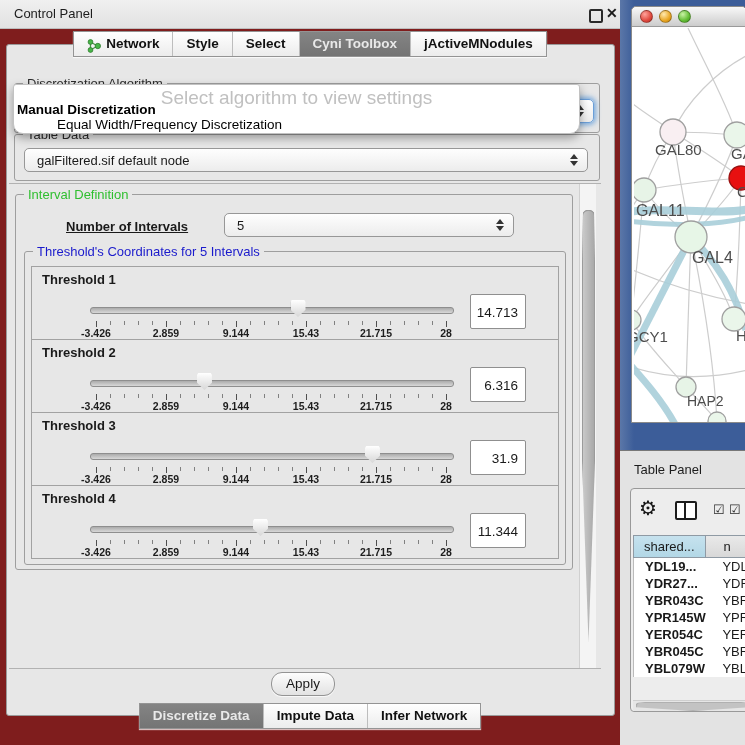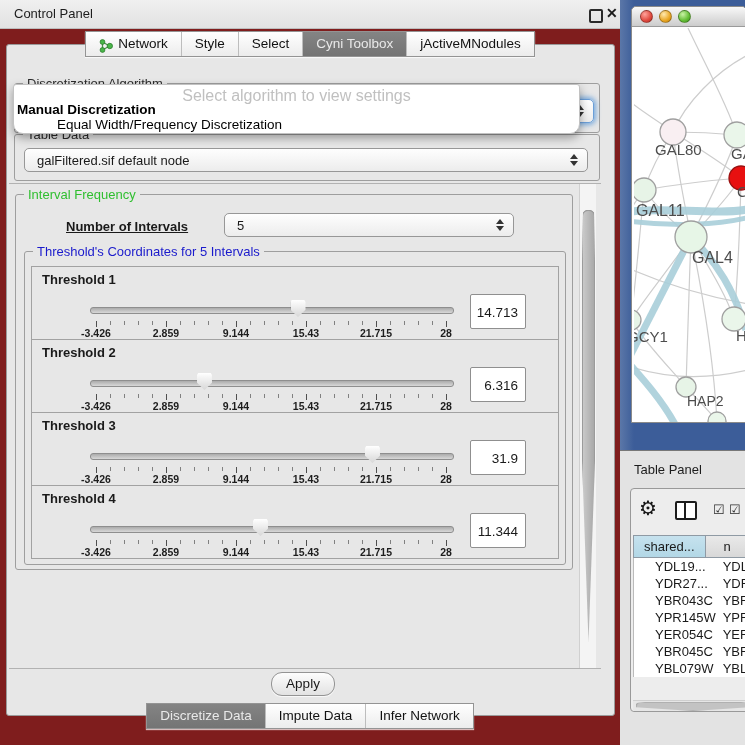--- a/index.html
+++ b/index.html
@@ -10,21 +10,21 @@
   .cp-titlebar{position:absolute;left:0;top:0;width:620px;height:28px;background:linear-gradient(#f0f0f0,#e2e2e2);
                border-bottom:1px solid #bdbdbd;}
   .cp-title{position:absolute;left:14px;top:6px;font-size:13px;color:#1c1c1c;}
   .float-ic{position:absolute;left:589px;top:9px;width:10px;height:10px;border:2px solid #2a2a2a;border-radius:2px;background:transparent;}
   .close-ic{position:absolute;left:606px;top:5px;font-size:14px;font-weight:bold;color:#1a1a1a;}
   
   .tabbar{position:absolute;left:0;width:620px;display:flex;justify-content:center;z-index:6;}
   .tabbar.top{top:31px;}
   .tabbar.bottom{top:703px;}
   .tabgroup{display:flex;border:1px solid #949494;border-radius:0;overflow:hidden;
-            box-shadow:0 1px 1px rgba(255,255,255,.7), inset 0 0 0 1px rgba(255,255,255,.4);}
+            box-shadow:0 1px 1px rgba(255,255,255,.7), inset 0 0 0 1px rgba(255,255,255,.4);font-weight:bold;}
   .tab{padding:0 13px;height:24px;line-height:24px;font-size:13.5px;background:linear-gradient(#ffffff,#ececec);
        color:#111;border-left:1px solid #bdbdbd;display:flex;align-items:center;gap:5px;cursor:default;}
   .tab:first-child{border-left:none;}
   .tab.selected{background:linear-gradient(#848484,#747474);color:#e9e9e9;}
   .tab-icon{display:inline-block;width:14px;height:14px;}
   
   .content{position:absolute;left:6px;top:44px;width:607px;height:670px;background:#e7e7e7;
            border:1px solid #9a9a9a;border-radius:3px;}
   .group{position:absolute;border:1px solid #9e9e9e;border-radius:3px;}
   .group-title{position:absolute;top:-8px;left:8px;background:#e7e7e7;padding:0 4px;font-size:13px;white-space:nowrap;}
@@ -37,21 +37,21 @@
          padding-left:12px;box-sizing:border-box;overflow:hidden;white-space:nowrap;}
   .combo .arrows{position:absolute;right:9px;top:0;height:100%;width:9px;}
   .arrows::before,.arrows::after{content:"";position:absolute;left:1px;border-left:4px solid transparent;border-right:4px solid transparent;}
   .arrows::before{top:5px;border-bottom:5px solid #333;}
   .arrows::after{bottom:5px;border-top:5px solid #333;}
   .combo.focus{border:1px solid #6b9fd8;box-shadow:0 0 5px 2px rgba(96,156,219,.8);}
   
   .popup{position:absolute;left:13px;top:84px;width:565px;height:48px;background:#ffffff;
          border:1px solid #c2c2c2;border-radius:3px 3px 10px 10px;z-index:50;
          box-shadow:0 4px 10px rgba(0,0,0,.35);}
-  .popup-placeholder{position:absolute;left:0;top:2px;width:100%;text-align:center;color:#c0c0c0;font-size:16px;}
+  .popup-placeholder{position:absolute;left:0;top:2px;width:100%;text-align:center;color:#c0c0c0;font-size:19px;}
   .popup-item{position:absolute;left:3px;font-size:13.5px;color:#000;white-space:nowrap;}
   .popup-item.bold{font-weight:bold;text-align:center;}
   
   .viewport{position:absolute;left:2px;top:138px;width:592px;height:484px;overflow:hidden;
             border-top:1px solid #b2b2b2;border-bottom:1px solid #b2b2b2;}
   .vscroll{position:absolute;left:570px;top:0;width:16px;height:484px;background:#f4f4f4;border-left:1px solid #d0d0d0;}
   .vscroll .thumb{position:absolute;left:2px;top:26px;width:11px;height:430px;border-radius:6px;
                   background:linear-gradient(90deg,#c9c9c9,#a9a9a9);border:1px solid #9b9b9b;}
   .bold{font-weight:bold;}
   .lbl{position:absolute;font-size:13px;}
@@ -101,21 +101,21 @@
   .colicon{position:absolute;left:44px;top:12px;width:18px;height:15px;border:2px solid #1c1c1c;border-radius:2px;background:#fff;}
   .colicon::after{content:"";position:absolute;left:7px;top:0;width:2px;height:15px;background:#1c1c1c;}
   .cbx{position:absolute;top:14px;font-size:13px;color:#2a2a2a;line-height:13px;}
   .tp-table{position:absolute;left:2px;top:46px;width:126px;height:165px;overflow:hidden;}
   .th-row{display:flex;height:23px;}
   .th-cell{box-sizing:border-box;border:1px solid #8f9aa4;font-size:13px;line-height:21px;text-align:center;overflow:hidden;white-space:nowrap;}
   .th-cell.c1{width:86px;background:linear-gradient(#c6e2ee,#b2d7e6);}
   .th-cell.c2{width:60px;background:linear-gradient(#e9e9e9,#d8d8d8);border-left:none;text-align:left;padding-left:18px;}
   .rows{position:absolute;left:0;top:23px;width:126px;height:119px;background:#fff;overflow:hidden;border-left:1px solid #bbb;}
   .trow{display:flex;height:17px;font-size:13px;line-height:17px;white-space:nowrap;}
-  .trow .c1{width:86px;padding-left:21px;box-sizing:border-box;overflow:hidden;}
+  .trow .c1{width:86px;padding-left:11px;box-sizing:border-box;overflow:hidden;font-weight:bold;}
   .trow .c2{width:40px;overflow:hidden;padding-left:7px;}
   .hscroll{position:absolute;left:2px;top:211px;width:122px;height:10px;background:#e6e6e6;border-top:1px solid #cfcfcf;}
   .hscroll .thumb{position:absolute;left:3px;top:1px;width:112px;height:7px;border-radius:4px;background:#c3c3c3;border:1px solid #b0b0b0;}
   svg text{font-family:"Liberation Sans",sans-serif;}
 </style>
 </head>
 <body>
 
 <div id="root">
 
@@ -167,21 +167,21 @@
         <span class="group-title gt-dark">Table Data</span>
         <div class="combo" style="left:9px;top:13px;width:564px;">
           <span>galFiltered.sif default node</span>
           <span class="arrows"></span>
         </div>
       </div>
 
       <div class="viewport">
 
         <div class="group" style="left:6px;top:10px;width:556px;height:374px;">
-          <span class="group-title gt-green">Interval Frequency</span>
+          <span class="group-title gt-green">Interval Definition</span>
           <span class="lbl bold" style="left:50px;top:24px;text-decoration:underline;">Number of Intervals</span>
           <div class="combo" style="left:208px;top:18px;width:290px;">
             <span>5</span>
             <span class="arrows"></span>
           </div>
 
           <div class="group" style="left:8px;top:56px;width:540px;height:312px;">
             <span class="group-title gt-blue" style="background:#e7e7e7;">Threshold's Coordinates for 5 Intervals</span>
             <div id="thresholds">
                 <div class="tbox" style="top: 14px;">

